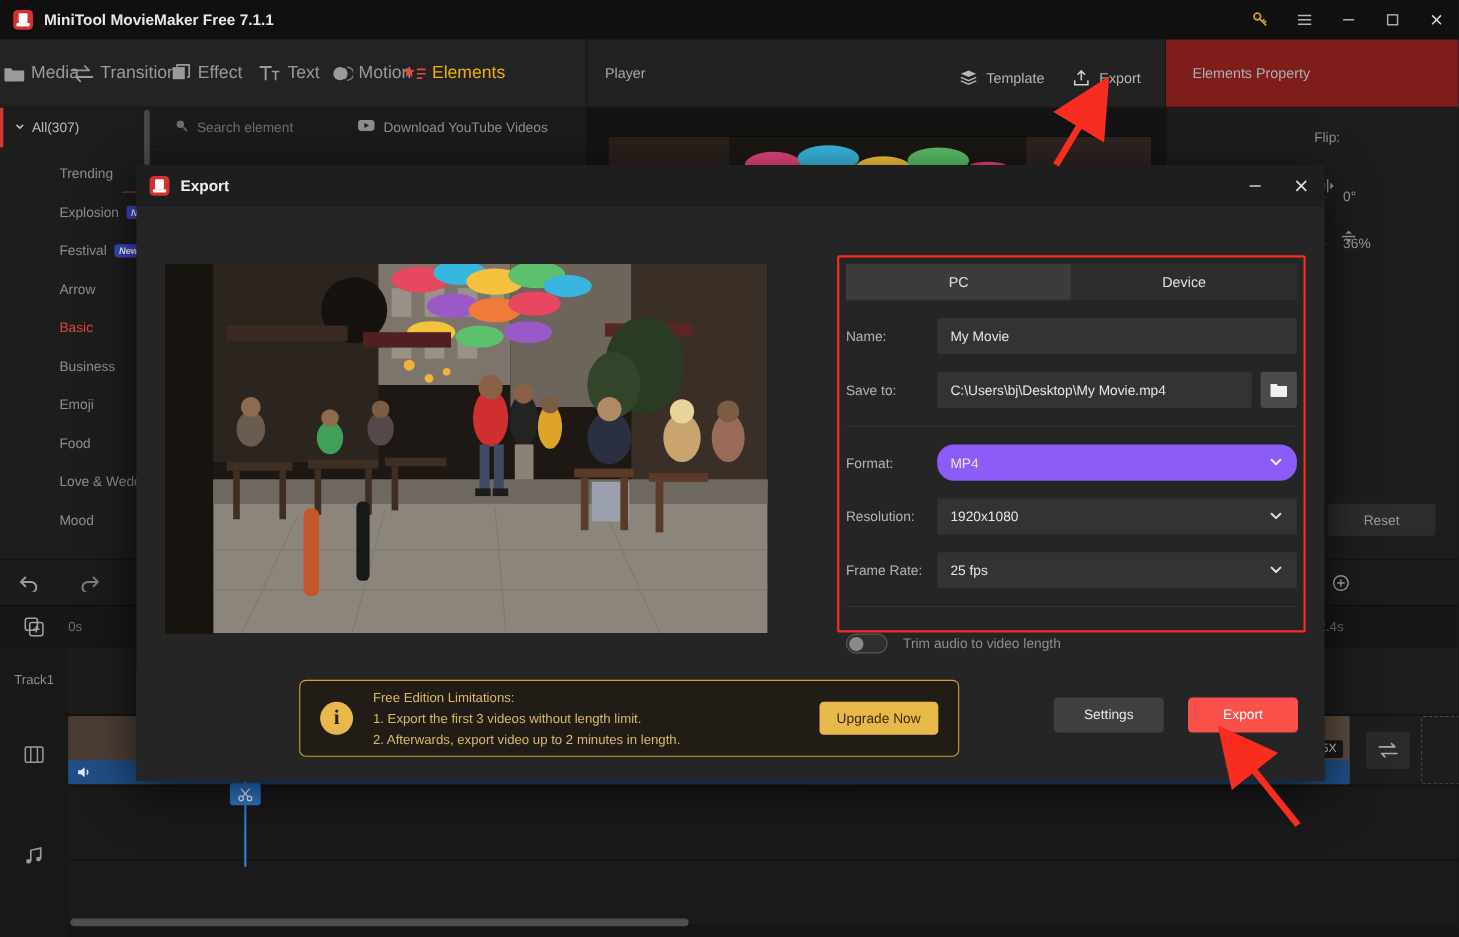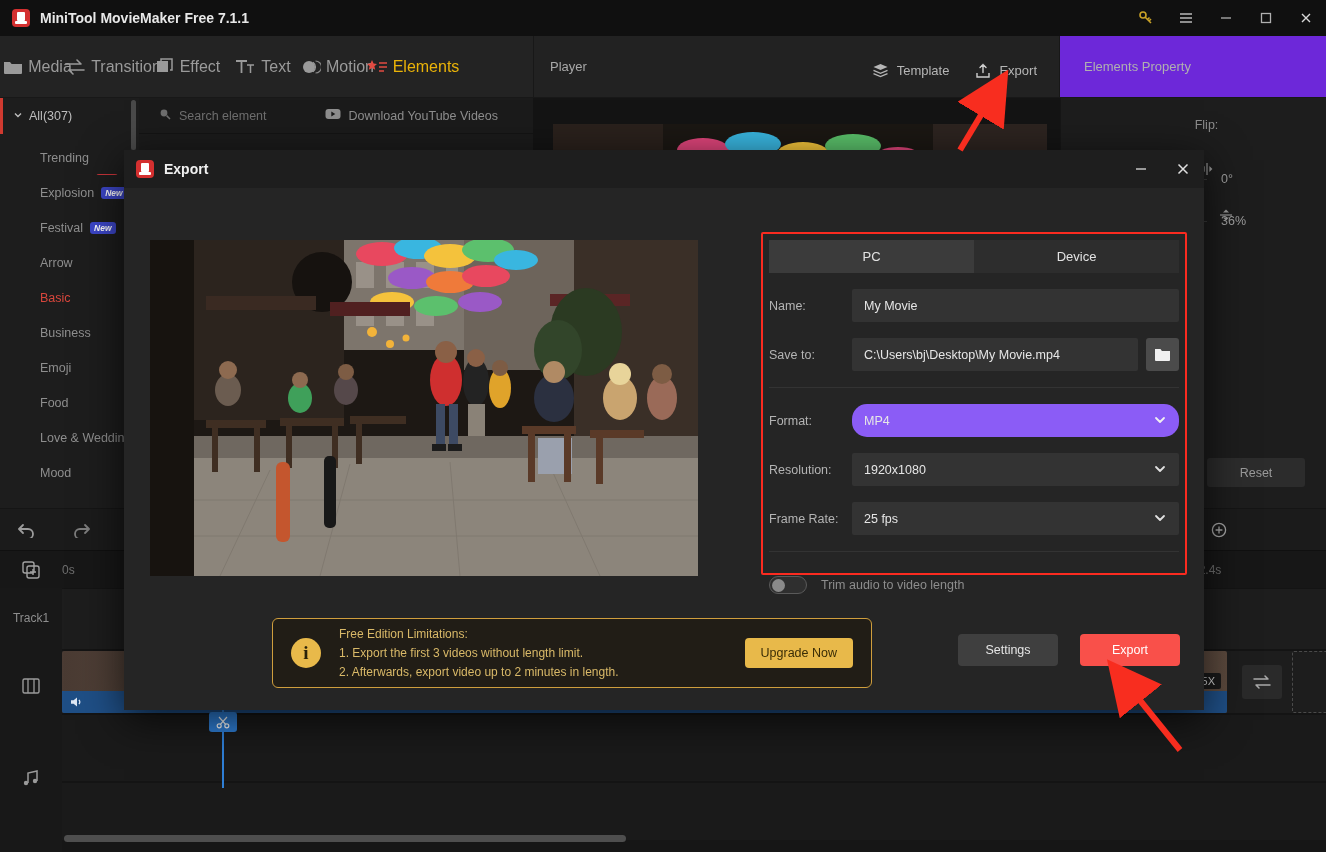--- a/index.html
+++ b/index.html
@@ -55,38 +55,38 @@
     background:#222222; display:flex; align-items:center;
     border-bottom:1px solid #181818;
     border-left:1px solid #181818; border-right:1px solid #181818;
   }
   .pb-label { margin-left:16px; color:#a8a8a8; font-size:13px; }
   .pb-actions { margin-left:auto; display:flex; gap:26px; margin-right:22px; }
   .pb-act { display:flex; align-items:flex-start; gap:8px; color:#b6b6b6; font-size:13px;margin-top:12px; }
 
   .proppanel-head {
     position:absolute; left:1060px; top:36px; width:266px; height:62px;
-    background:#6d28d9; display:flex; align-items:center;
+    background:#7f1d1d; display:flex; align-items:center;
     border-bottom:1px solid #181818;
   }
   .proppanel-head span { margin-left:24px; color:#b0b0b0; font-size:13px; }
 
   
   .leftpanel {
     position:absolute; left:0; top:98px; width:139px; height:410px;
     background:#1d1d1d;
   }
   .all-row {
     height:36px; display:flex; align-items:center; gap:6px;
     padding-left:10px; color:#bdbdbd; font-size:12.5px;
     border-left:3px solid #d03a30; background:#1d1d1d;
   }
   .cat-list { padding-top:6px; }
   .cat {
-    height:35px; display:flex; align-items:center; padding-left:40px;
+    height:35px; display:flex; align-items:center; padding-left:54px;
     color:#8e8e8e; font-size:12.5px; white-space:nowrap; overflow:hidden;
   }
   .cat.active { color:#d8463c; }
   .badge {
     margin-left:7px; font-size:8.5px; font-weight:bold; color:#fff;
     padding:1px 4px; border-radius:3px; font-style:italic;
   }
   .badge.hot { background:#c9343a;margin-top:44px; }
   .badge.new { background:#3c46c8; }
 

